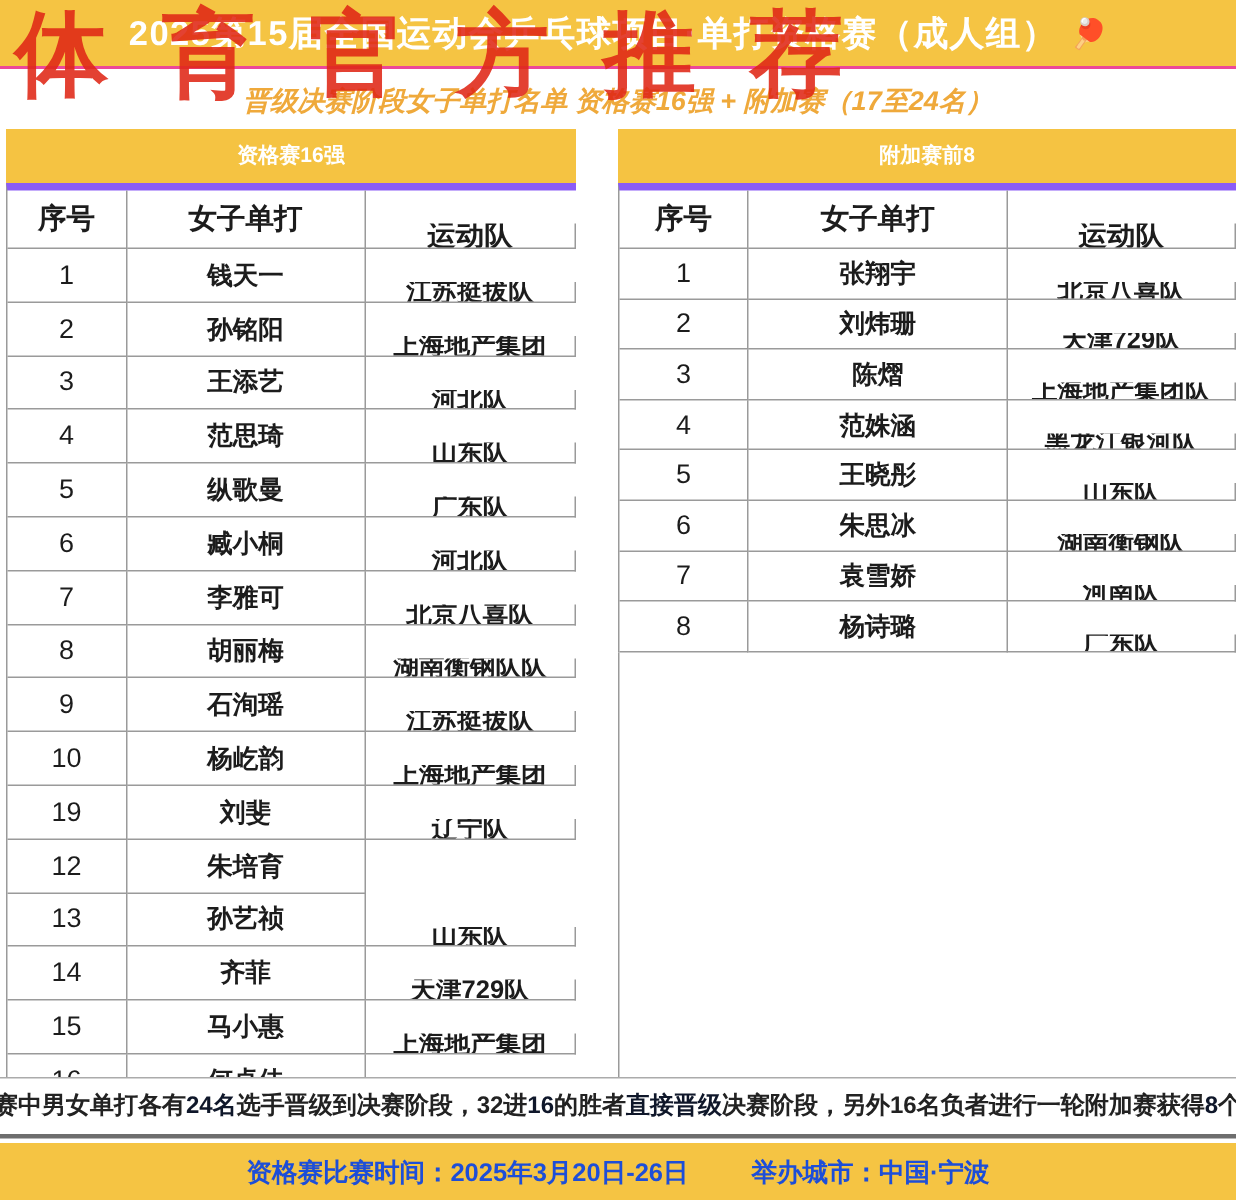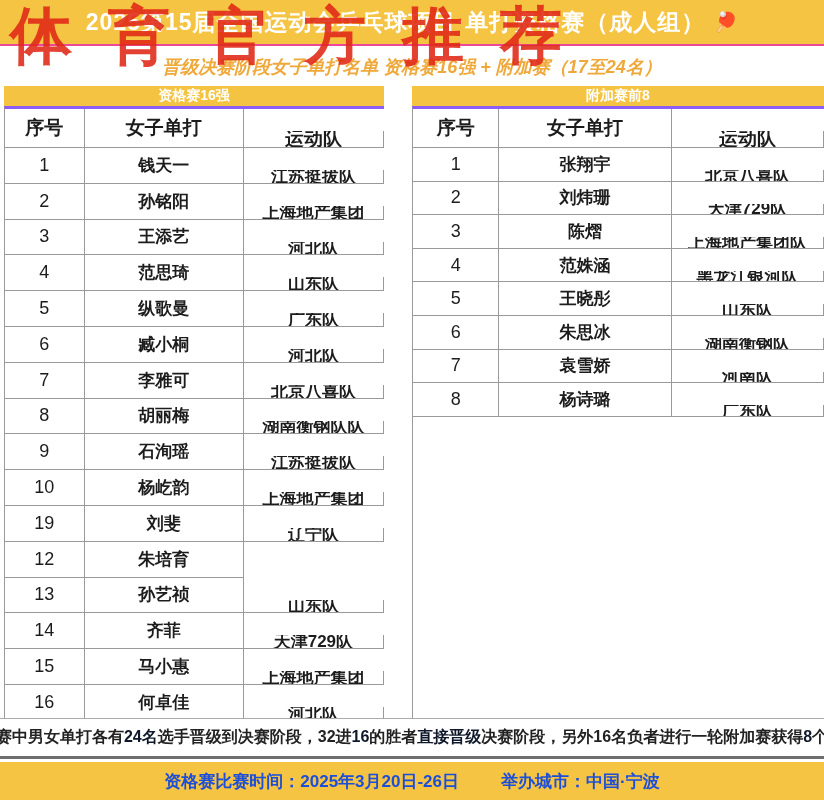--- a/index.html
+++ b/index.html
@@ -26,24 +26,24 @@
   
   .main{
     position:absolute;top:86px;left:0;right:0;height:632px;
     display:flex;box-sizing:border-box;padding-left:4px;background:#ffffff;
   }
   .table-wrap{display:flex;flex-direction:column;}
   .left-table{width:380px;}
   .tables-gap{width:28px;}
   .right-table{flex:1;}
   .tbanner{
-    height:20px;background:#F5C342;color:#ffffff;font-weight:700;font-size:14px;
+    height:36px;background:#F5C342;color:#ffffff;font-weight:700;font-size:14px;
     display:flex;align-items:center;justify-content:center;flex:0 0 auto;
   }
-  .grid{border-left:1px solid #9a9a9a;border-top:3px solid #8b5cf6;flex:0 0 auto;text-align:center;}
+  .grid{border-left:1px solid #9a9a9a;border-top:5px solid #8b5cf6;flex:0 0 auto;text-align:center;}
   .thead,.trow{display:flex;}
   .hcell,.tcell{
     display:flex;align-items:center;justify-content:center;
     border-right:1px solid #9a9a9a;border-bottom:1px solid #9a9a9a;
     box-sizing:border-box;overflow:hidden;white-space:nowrap;
   }
   .c0{width:21%;}
   .c1{width:42%;}
   .c2{flex:1;margin-top:22px;}
   .hcell{font-weight:700;font-size:19px;}

